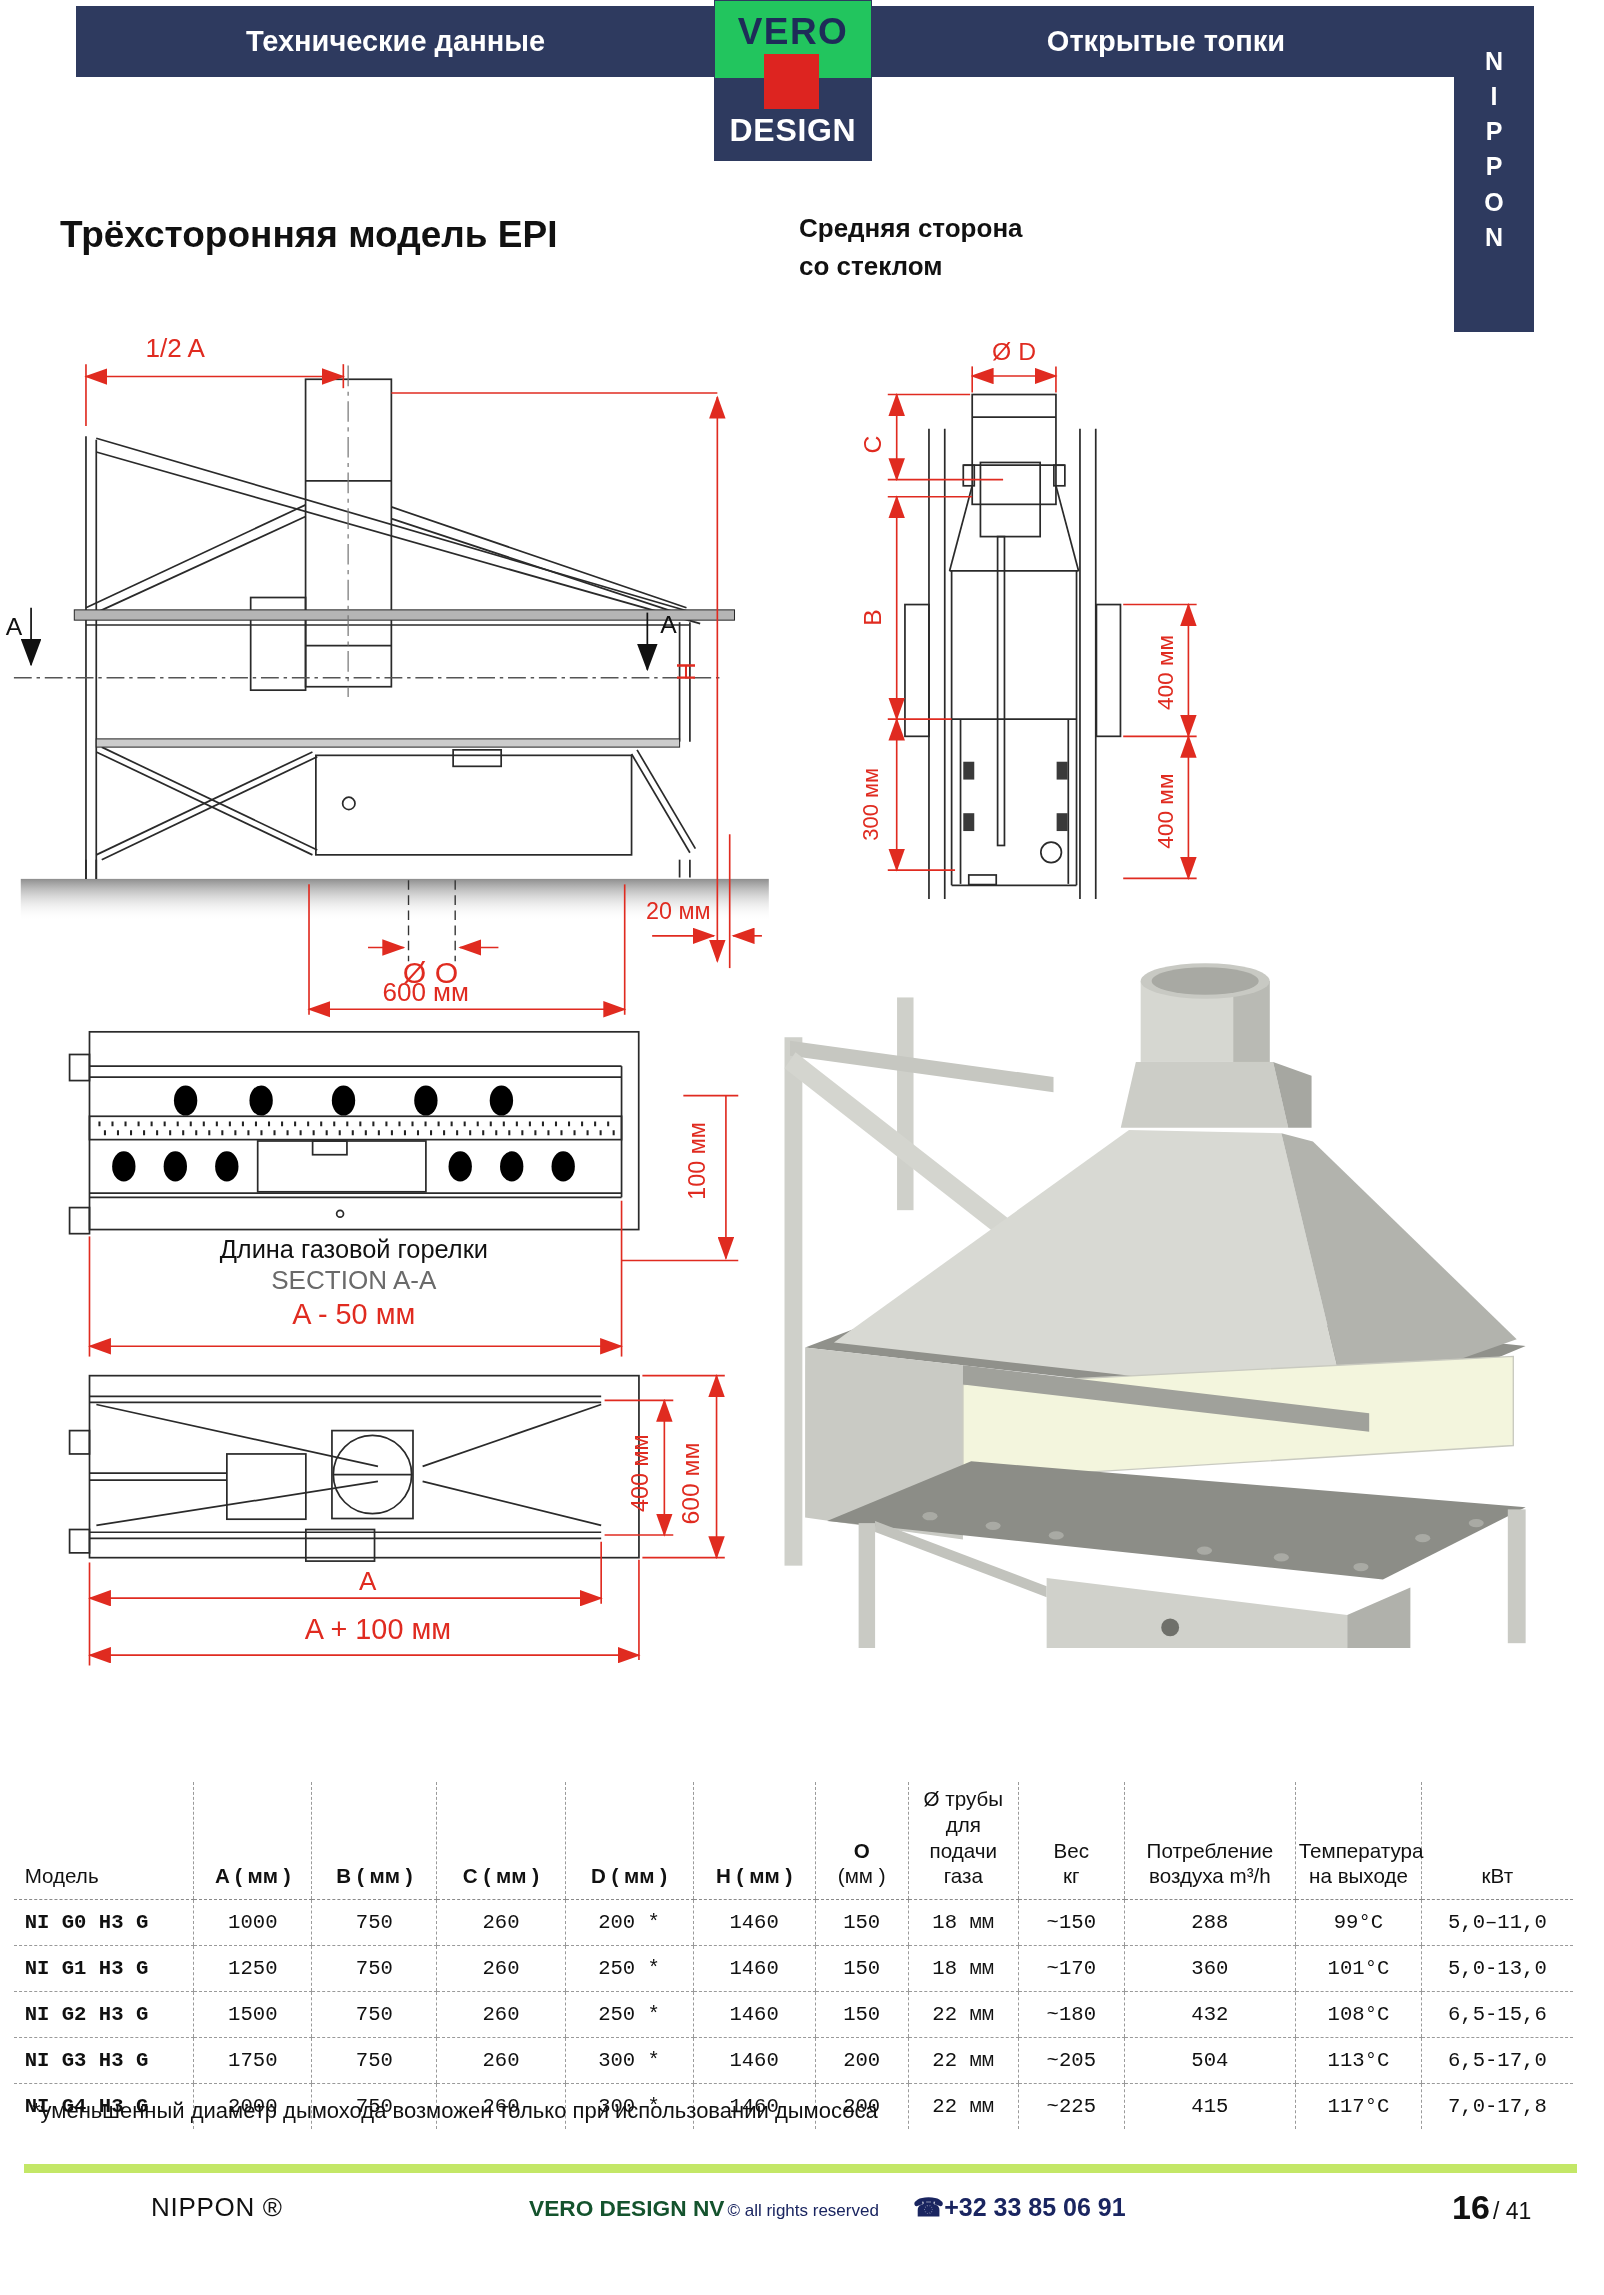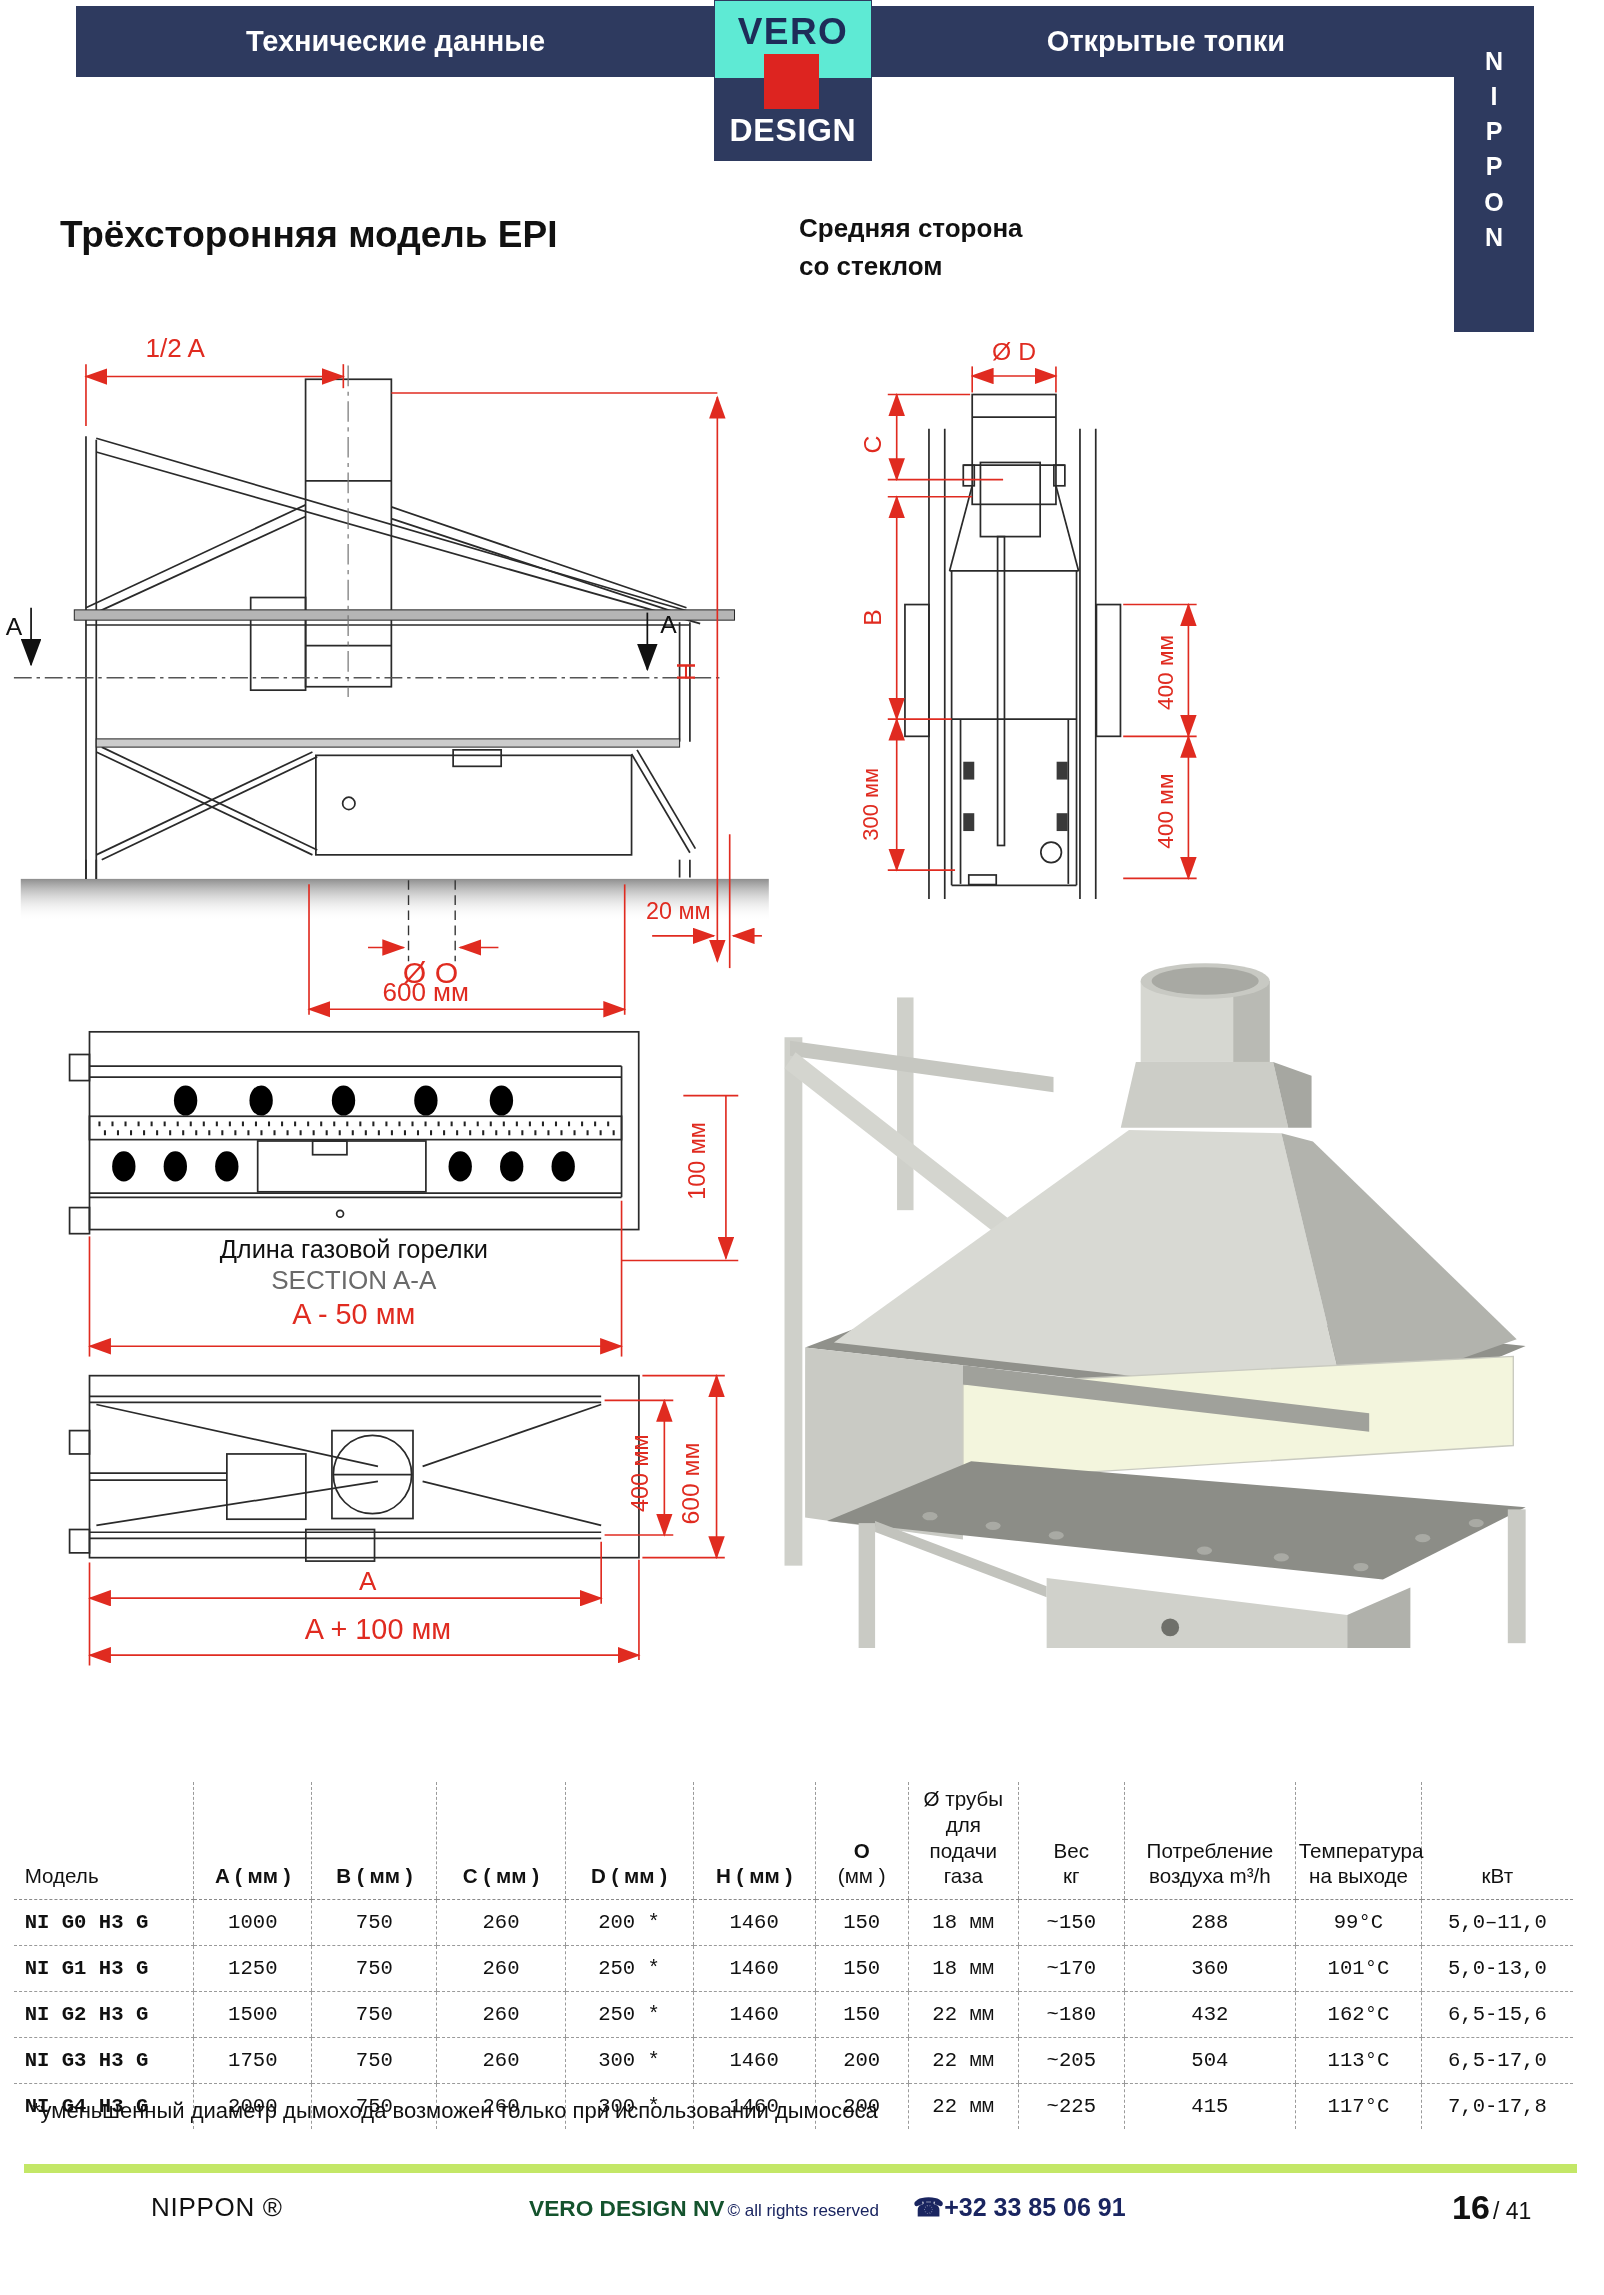--- a/index.html
+++ b/index.html
@@ -2,21 +2,21 @@
 <html style="font-size:11px"><head>
 <meta charset="utf-8">
 <style>
   html,body{margin:0;padding:0;background:#e8e8e8;}
   .page{position:relative;width:1605px;height:2295px;background:#ffffff;
         font-family:"Liberation Sans",sans-serif;overflow:hidden;}
   .abs{position:absolute;}
   
   .bar{background:#2e3a5f;color:#fff;font-weight:bold;font-size:29px;
        display:flex;align-items:center;justify-content:center;}
-  .logo-top{background:#5eead4;border:1.4px solid #2e3a5f;box-sizing:border-box;
+  .logo-top{background:#22c55e;border:1.4px solid #2e3a5f;box-sizing:border-box;
             display:flex;align-items:flex-start;justify-content:center;}
   .logo-top span{color:#1e2c58;font-weight:bold;font-size:37px;letter-spacing:1.4px;margin-top:9.6px;}
   .logo-bottom{background:#2e3a5f;display:flex;align-items:flex-end;justify-content:center;}
   .logo-bottom span{color:#fff;font-weight:bold;font-size:32px;letter-spacing:0.7px;margin-bottom:12.4px;}
   .logo-red{background:#dd2420;}
   .side-panel{background:#2e3a5f;display:flex;flex-direction:column;align-items:center;
               padding-top:43px;gap:10.3px;}
   .side-panel span{color:#fff;font-weight:bold;font-size:25px;line-height:1;}
   
   .main-title{font-size:37px;font-weight:bold;color:#111;}
@@ -468,21 +468,21 @@
         <td class="model">NI G2 H3 G</td>
         <td>1500</td>
           <td>750</td>
         <td>260</td>
           <td>250 *</td>
         <td>1460</td>
           <td>150</td>
         <td>22 мм</td>
           <td>~180</td>
         <td>432</td>
-          <td>162°C</td>
+          <td>108°C</td>
         <td>6,5-15,6</td>
       </tr>
       <tr>
         <td class="model">NI G3 H3 G</td>
         <td>1750</td>
           <td>750</td>
         <td>260</td>
           <td>300 *</td>
         <td>1460</td>
           <td>200</td>

